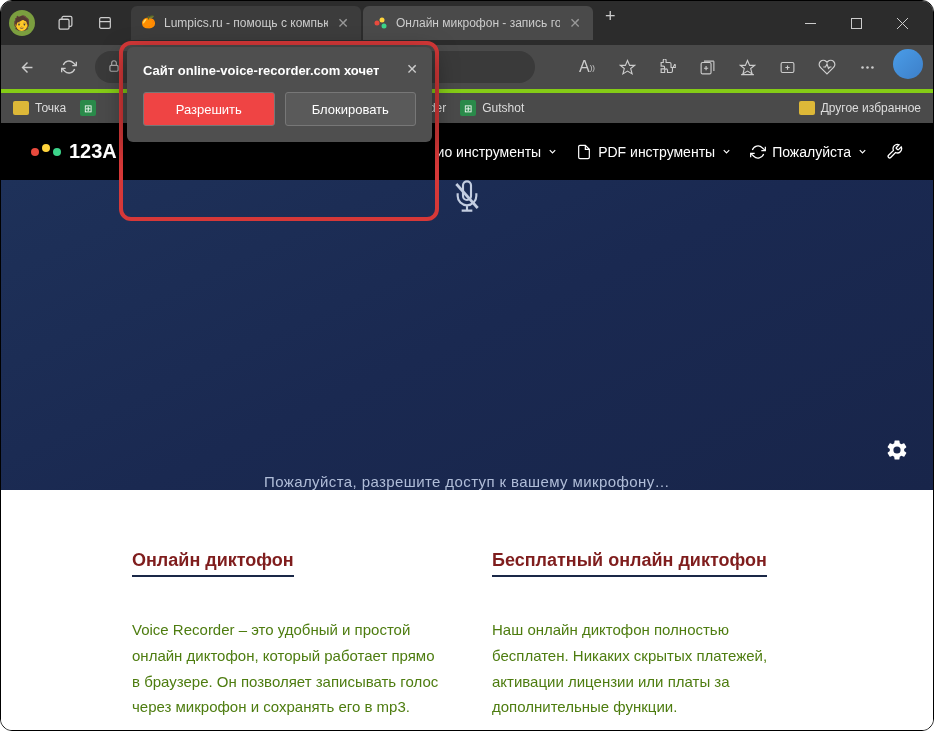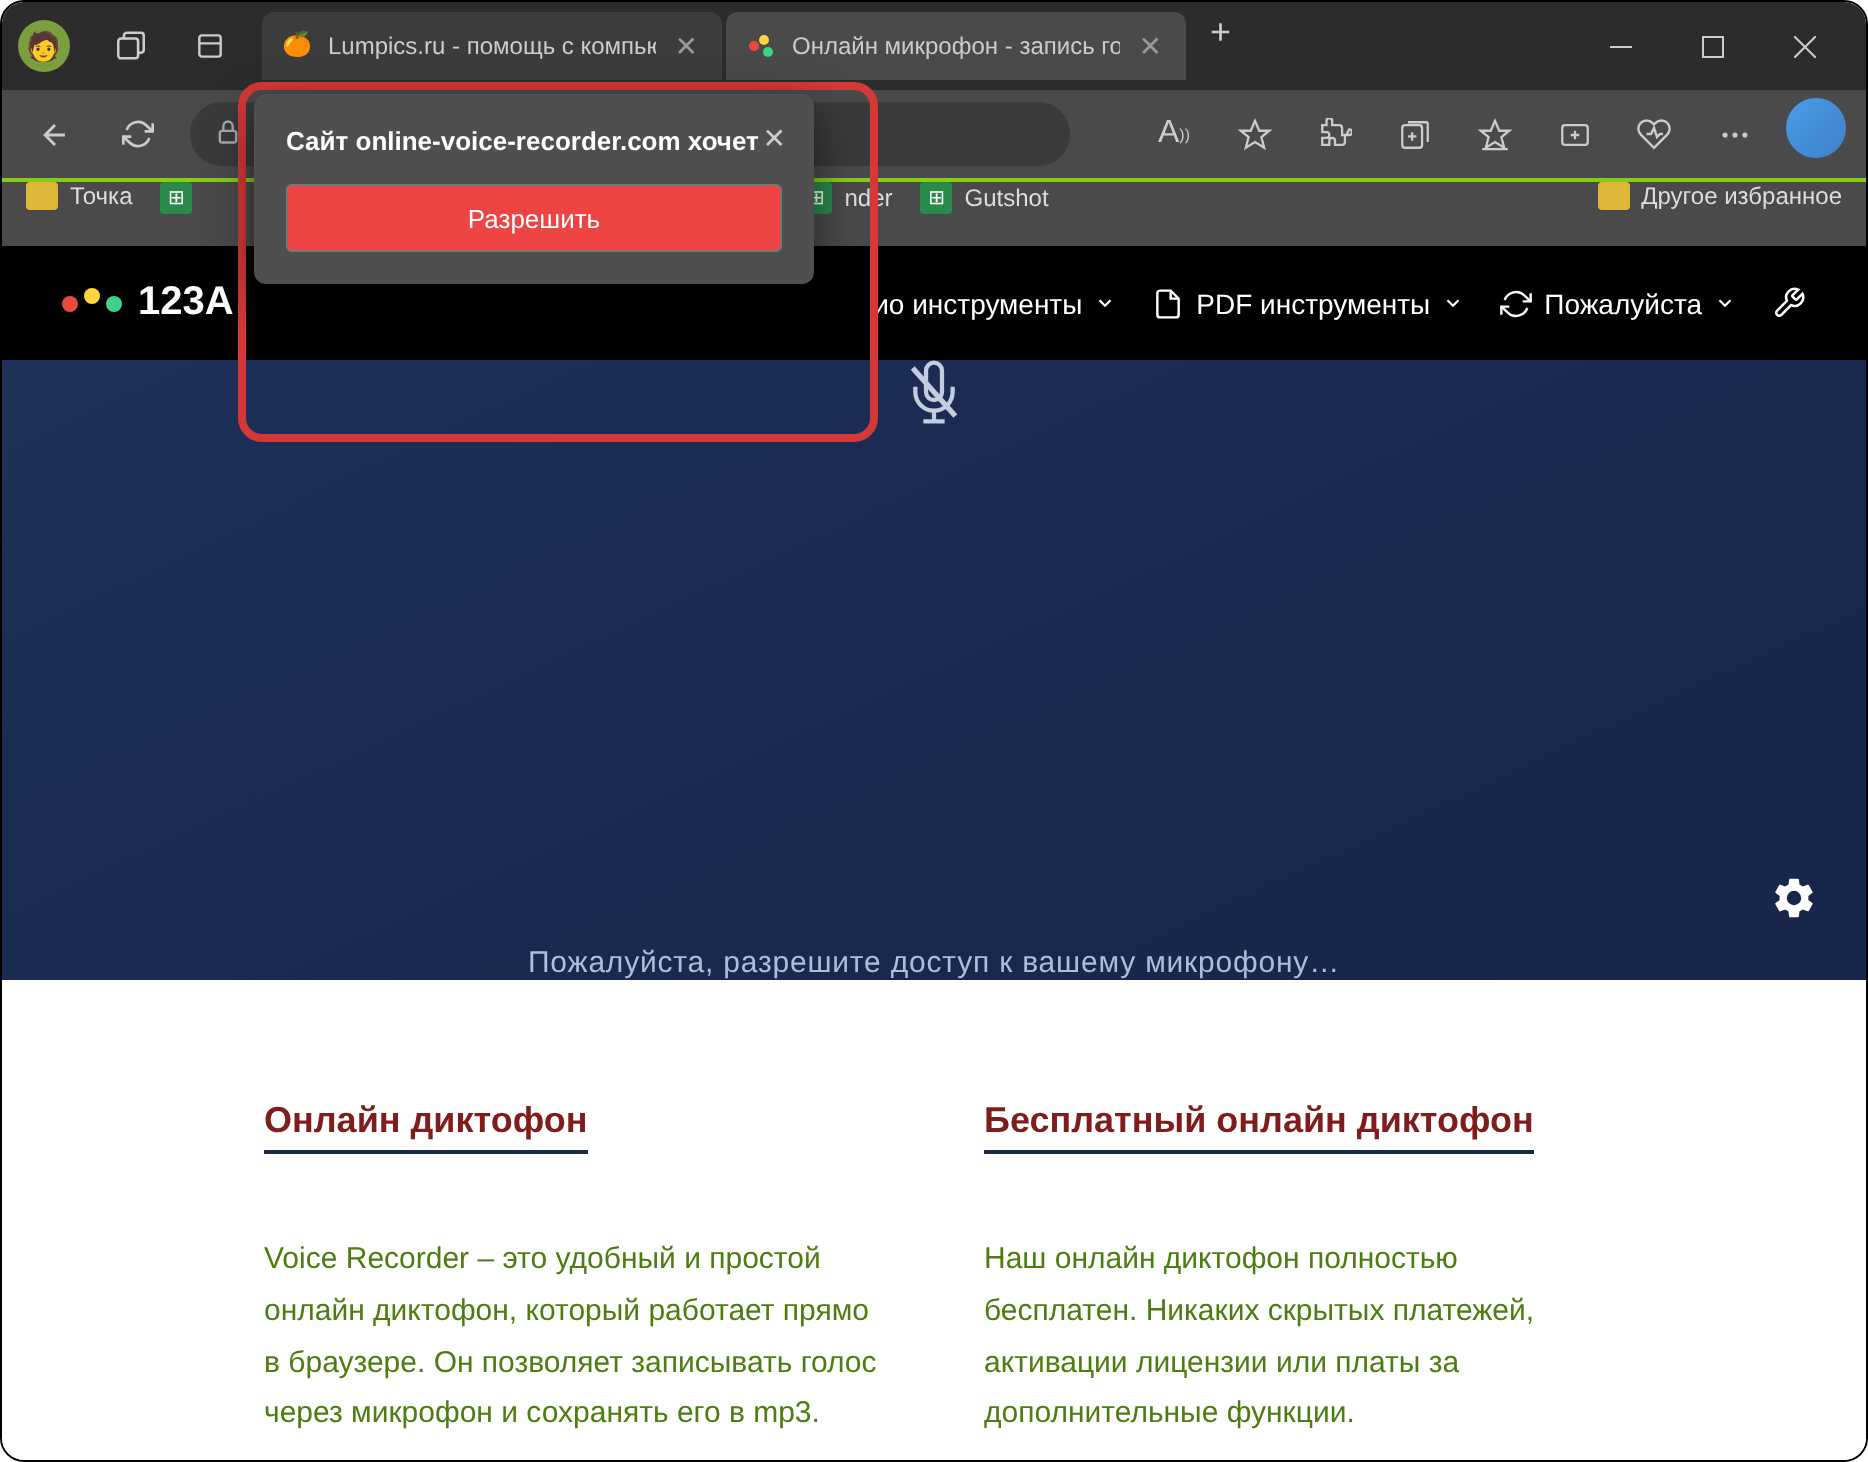--- a/index.html
+++ b/index.html
@@ -18,41 +18,41 @@
 .win-btn{width:46px;height:32px;display:flex;align-items:center;justify-content:center;color:#ccc}
 .addrbar{height:44px;background:#4a4a4a;display:flex;align-items:center;padding:0 10px;gap:10px}
 .nav-btn{width:32px;height:32px;display:flex;align-items:center;justify-content:center;color:#ccc;border-radius:4px}
 .url-box{flex:1;height:32px;background:#3a3a3a;border-radius:16px;display:flex;align-items:center;padding:0 12px;gap:8px;color:#ccc;font-size:13px;max-width:440px}
 .url-box .lock{color:#aaa}
 .url-text{color:#ccc}
 .url-text .domain{color:#fff}
 .addr-icons{display:flex;gap:4px;margin-left:auto}
 .addr-icon{width:36px;height:36px;display:flex;align-items:center;justify-content:center;color:#ccc}
 .copilot{width:30px;height:30px;border-radius:50%;background:linear-gradient(135deg,#4a9de8,#3d7fc8);margin-left:4px}
-.bookmarks{height:34px;background:#4a4a4a;display:flex;align-items:flex-start;padding:0 12px;gap:14px;border-top:2px solid #84cc16}
+.bookmarks{height:34px;background:#4a4a4a;display:flex;align-items:center;padding:0 12px;gap:14px;border-top:4px solid #84cc16}
 .bm{display:flex;align-items:center;gap:6px;color:#ddd;font-size:12px}
 .bm-icon{width:16px;height:16px;background:#2a8a4a;border-radius:2px;display:flex;align-items:center;justify-content:center;color:#fff;font-size:10px}
 .bm-folder{width:16px;height:14px;background:#ddb838;border-radius:2px}
 .bm-right{margin-left:auto}
 .page{height:calc(100% - 122px);overflow:hidden;position:relative}
 .app-header{height:57px;background:#000;display:flex;align-items:center;padding:0 30px;gap:18px}
 .logo{display:flex;align-items:center;gap:8px;font-weight:800;font-size:20px;color:#fff}
 .logo-dots{display:flex;gap:3px}
 .logo-dot{width:8px;height:8px;border-radius:50%}
 .nav-item{color:#fff;font-size:14px;display:flex;align-items:center;gap:6px}
 .nav-item svg{flex-shrink:0}
 .hero{height:310px;background:linear-gradient(155deg,#1e3159 0%,#1a2951 50%,#18254a 100%);display:flex;flex-direction:column;align-items:center;justify-content:space-between;position:relative;color:#b0bdd8}
 .mic-icon{margin-bottom:18px;opacity:.9}
 .hero-text{font-size:15px;letter-spacing:.4px}
 .gear{position:absolute;right:24px;bottom:24px;color:#fff}
 .content{background:#fff;padding:60px 0 40px;display:flex;gap:50px;justify-content:center}
 .col{width:310px}
 .col h3{font-size:18px;font-weight:700;color:#7f1d1d;margin-bottom:40px;border-bottom:2px solid #1a2847;padding-bottom:4px;display:inline-block}
 .col p{font-size:15px;line-height:1.72;color:#4d7c0f}
-.permission-popup{position:absolute;top:46px;left:126px;width:280px;background:#4f4f4f;border-radius:6px;padding:16px 16px 16px 16px;z-index:100;box-shadow:0 8px 24px rgba(0,0,0,.5)}
+.permission-popup{position:absolute;top:46px;left:126px;width:305px;background:#4f4f4f;border-radius:6px;padding:16px 16px 16px 16px;z-index:100;box-shadow:0 8px 24px rgba(0,0,0,.5)}
 .popup-highlight{position:absolute;top:40px;left:118px;width:320px;height:180px;border:4px solid #d63838;border-radius:12px;z-index:99;pointer-events:none}
 .popup-title{color:#fff;font-size:13px;font-weight:600;margin-bottom:14px}
 .popup-close{position:absolute;top:14px;right:14px;color:#ccc;font-size:14px}
 .popup-row{display:flex;align-items:center;gap:10px;color:#ddd;font-size:13px;margin-bottom:18px}
 .popup-btns{display:flex;gap:10px}
 .popup-btn{flex:1;height:34px;border:1px solid #777;background:#5a5a5a;color:#fff;font-size:13px;display:flex;align-items:center;justify-content:center;border-radius:3px;cursor:pointer}
 .popup-btn.primary{background:#ef4444}
 </style>
 </head>
 <body>
@@ -273,14 +273,15 @@
     </div>
   </div>
 </div>
 
 <div class="popup-highlight"></div>
 <div class="permission-popup">
   <div class="popup-title">Сайт online-voice-recorder.com хочет</div>
   <div class="popup-close">✕</div>
   <div class="popup-btns">
     <div class="popup-btn primary">Разрешить</div>
+    <div class="popup-btn">Блокировать</div>
   </div>
 </div>
 
 </body></html>

